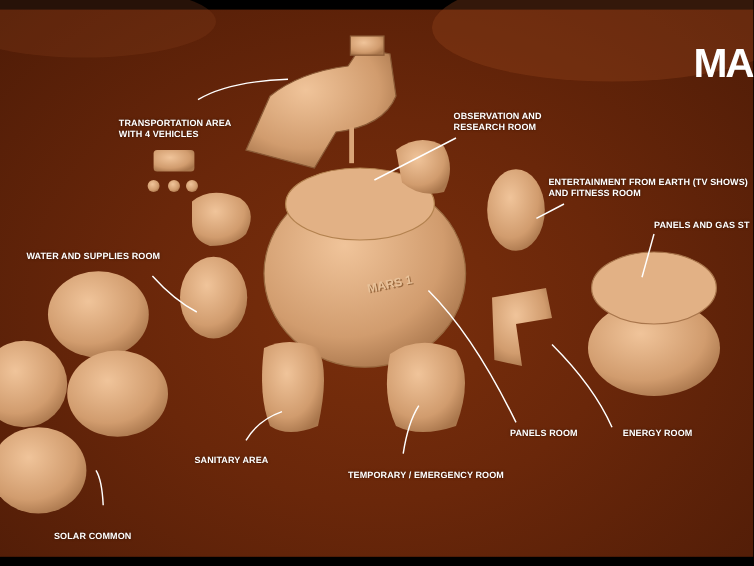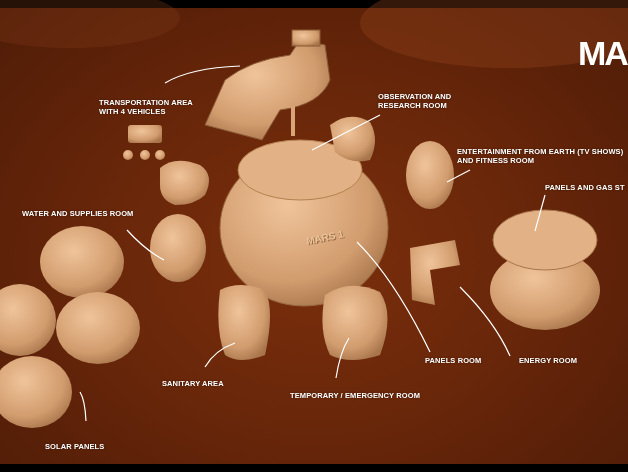--- a/index.html
+++ b/index.html
@@ -90,14 +90,14 @@
   <div class="lbl" style="left:378px;top:92px;">
     <div>OBSERVATION AND</div>
     <div>RESEARCH ROOM</div>
   </div>
   <div class="lbl" style="left:545px;top:183px;">PANELS AND GAS ST</div>
   <div class="lbl" style="left:22px;top:209px;">WATER AND SUPPLIES ROOM</div>
   <div class="lbl" style="left:425px;top:356px;">PANELS ROOM</div>
   <div class="lbl" style="left:519px;top:356px;">ENERGY ROOM</div>
   <div class="lbl" style="left:142px;top:379px;margin-left:20px;">SANITARY AREA</div>
   <div class="lbl" style="left:290px;top:391px;">TEMPORARY / EMERGENCY ROOM</div>
-  <div class="lbl" style="left:45px;top:442px;">SOLAR PANELS</div>
+  <div class="lbl" style="left:45px;top:442px;">SOLAR COMMON</div>
 </div>
 
 </body></html>

